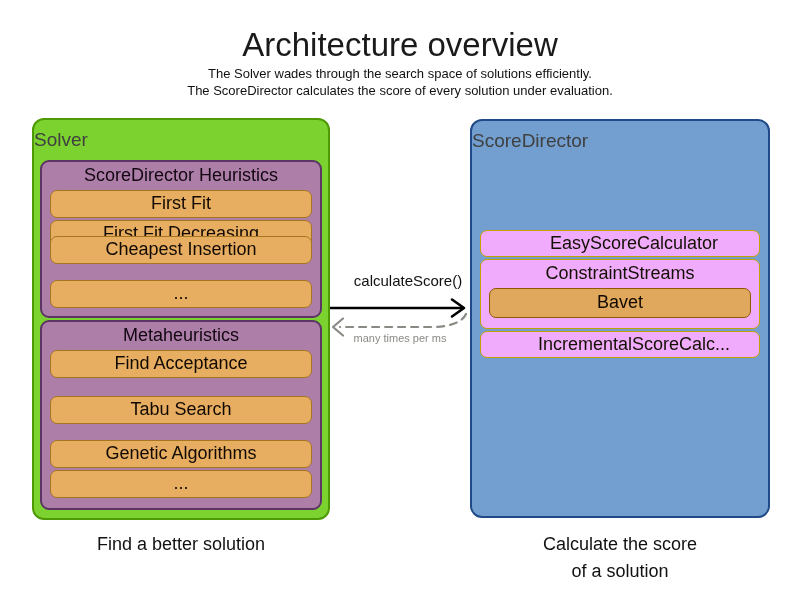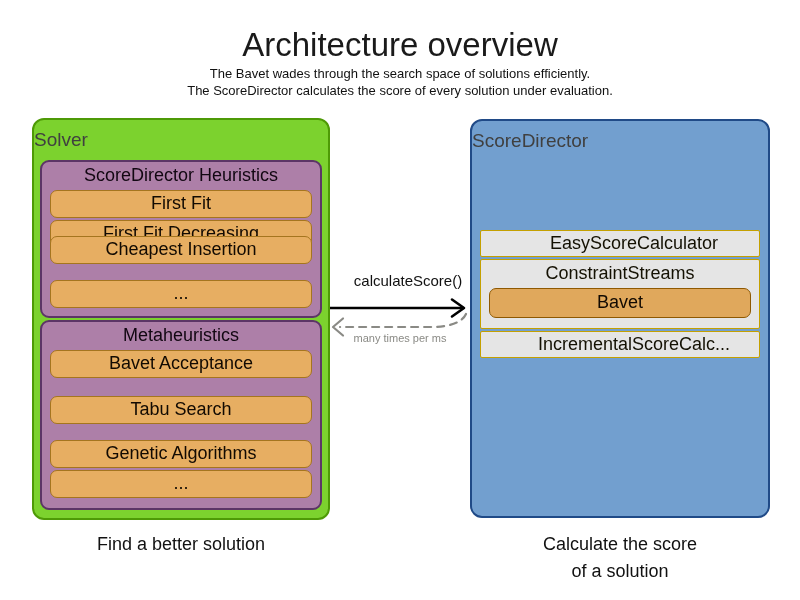--- a/index.html
+++ b/index.html
@@ -88,23 +88,23 @@
     position: absolute;
     left: 470px; top: 119px;
     width: 300px; height: 399px;
     background: #729fcf;
     border: 2px solid #204a87;
     border-radius: 12px;
   }
   .calc {
     position: absolute;
     left: 8px; right: 8px;
-    background: #e5e5e5;
+    background: #f0abfc;
     border: 1.5px solid #c4a000;
-    border-radius: 2px;
+    border-radius: 7px;
     text-align: center;
     font-size: 18px;
     color: #141103;
     padding-left: 28px;
   }
   .calc.easy { top: 109px; height: 27px; line-height: 24px; }
   .calc.cs   { top: 138px; height: 70px; }
   .calc.inc  { top: 210px; height: 27px; line-height: 24px; }
   .calc-title {
     position: absolute;
@@ -161,37 +161,37 @@
   }
   .caption.left  { left: 32px;  width: 298px; }
   .caption.right { left: 470px; width: 300px; }
 </style>
 </head>
 <body>
 
 <div class="stage">
 
   <div class="title">Architecture overview</div>
-  <div class="subtitle s1">The Bavet wades through the search space of solutions efficiently.</div>
+  <div class="subtitle s1">The Solver wades through the search space of solutions efficiently.</div>
   <div class="subtitle s2">The ScoreDirector calculates the score of every solution under evaluation.</div>
 
   <div class="solver-box">
     <div class="box-title">Solver</div>
 
     <div class="group ch">
       <div class="group-title">ScoreDirector Heuristics</div>
       <div class="algo-row r0">First Fit</div>
       <div class="algo-row r1">First Fit Decreasing</div>
       <div class="algo-row r2">Cheapest Insertion</div>
       <div class="algo-row r3">...</div>
     </div>
 
     <div class="group mh">
       <div class="group-title">Metaheuristics</div>
-      <div class="algo-row r0">Bavet Acceptance</div>
+      <div class="algo-row r0">Find Acceptance</div>
       <div class="algo-row r2">Tabu Search</div>
       <div class="algo-row r3">Genetic Algorithms</div>
       <div class="algo-row r4">...</div>
     </div>
   </div>
 
   <div class="sd-box">
     <div class="box-title">ScoreDirector</div>
 
     <div class="calc easy">EasyScoreCalculator</div>

